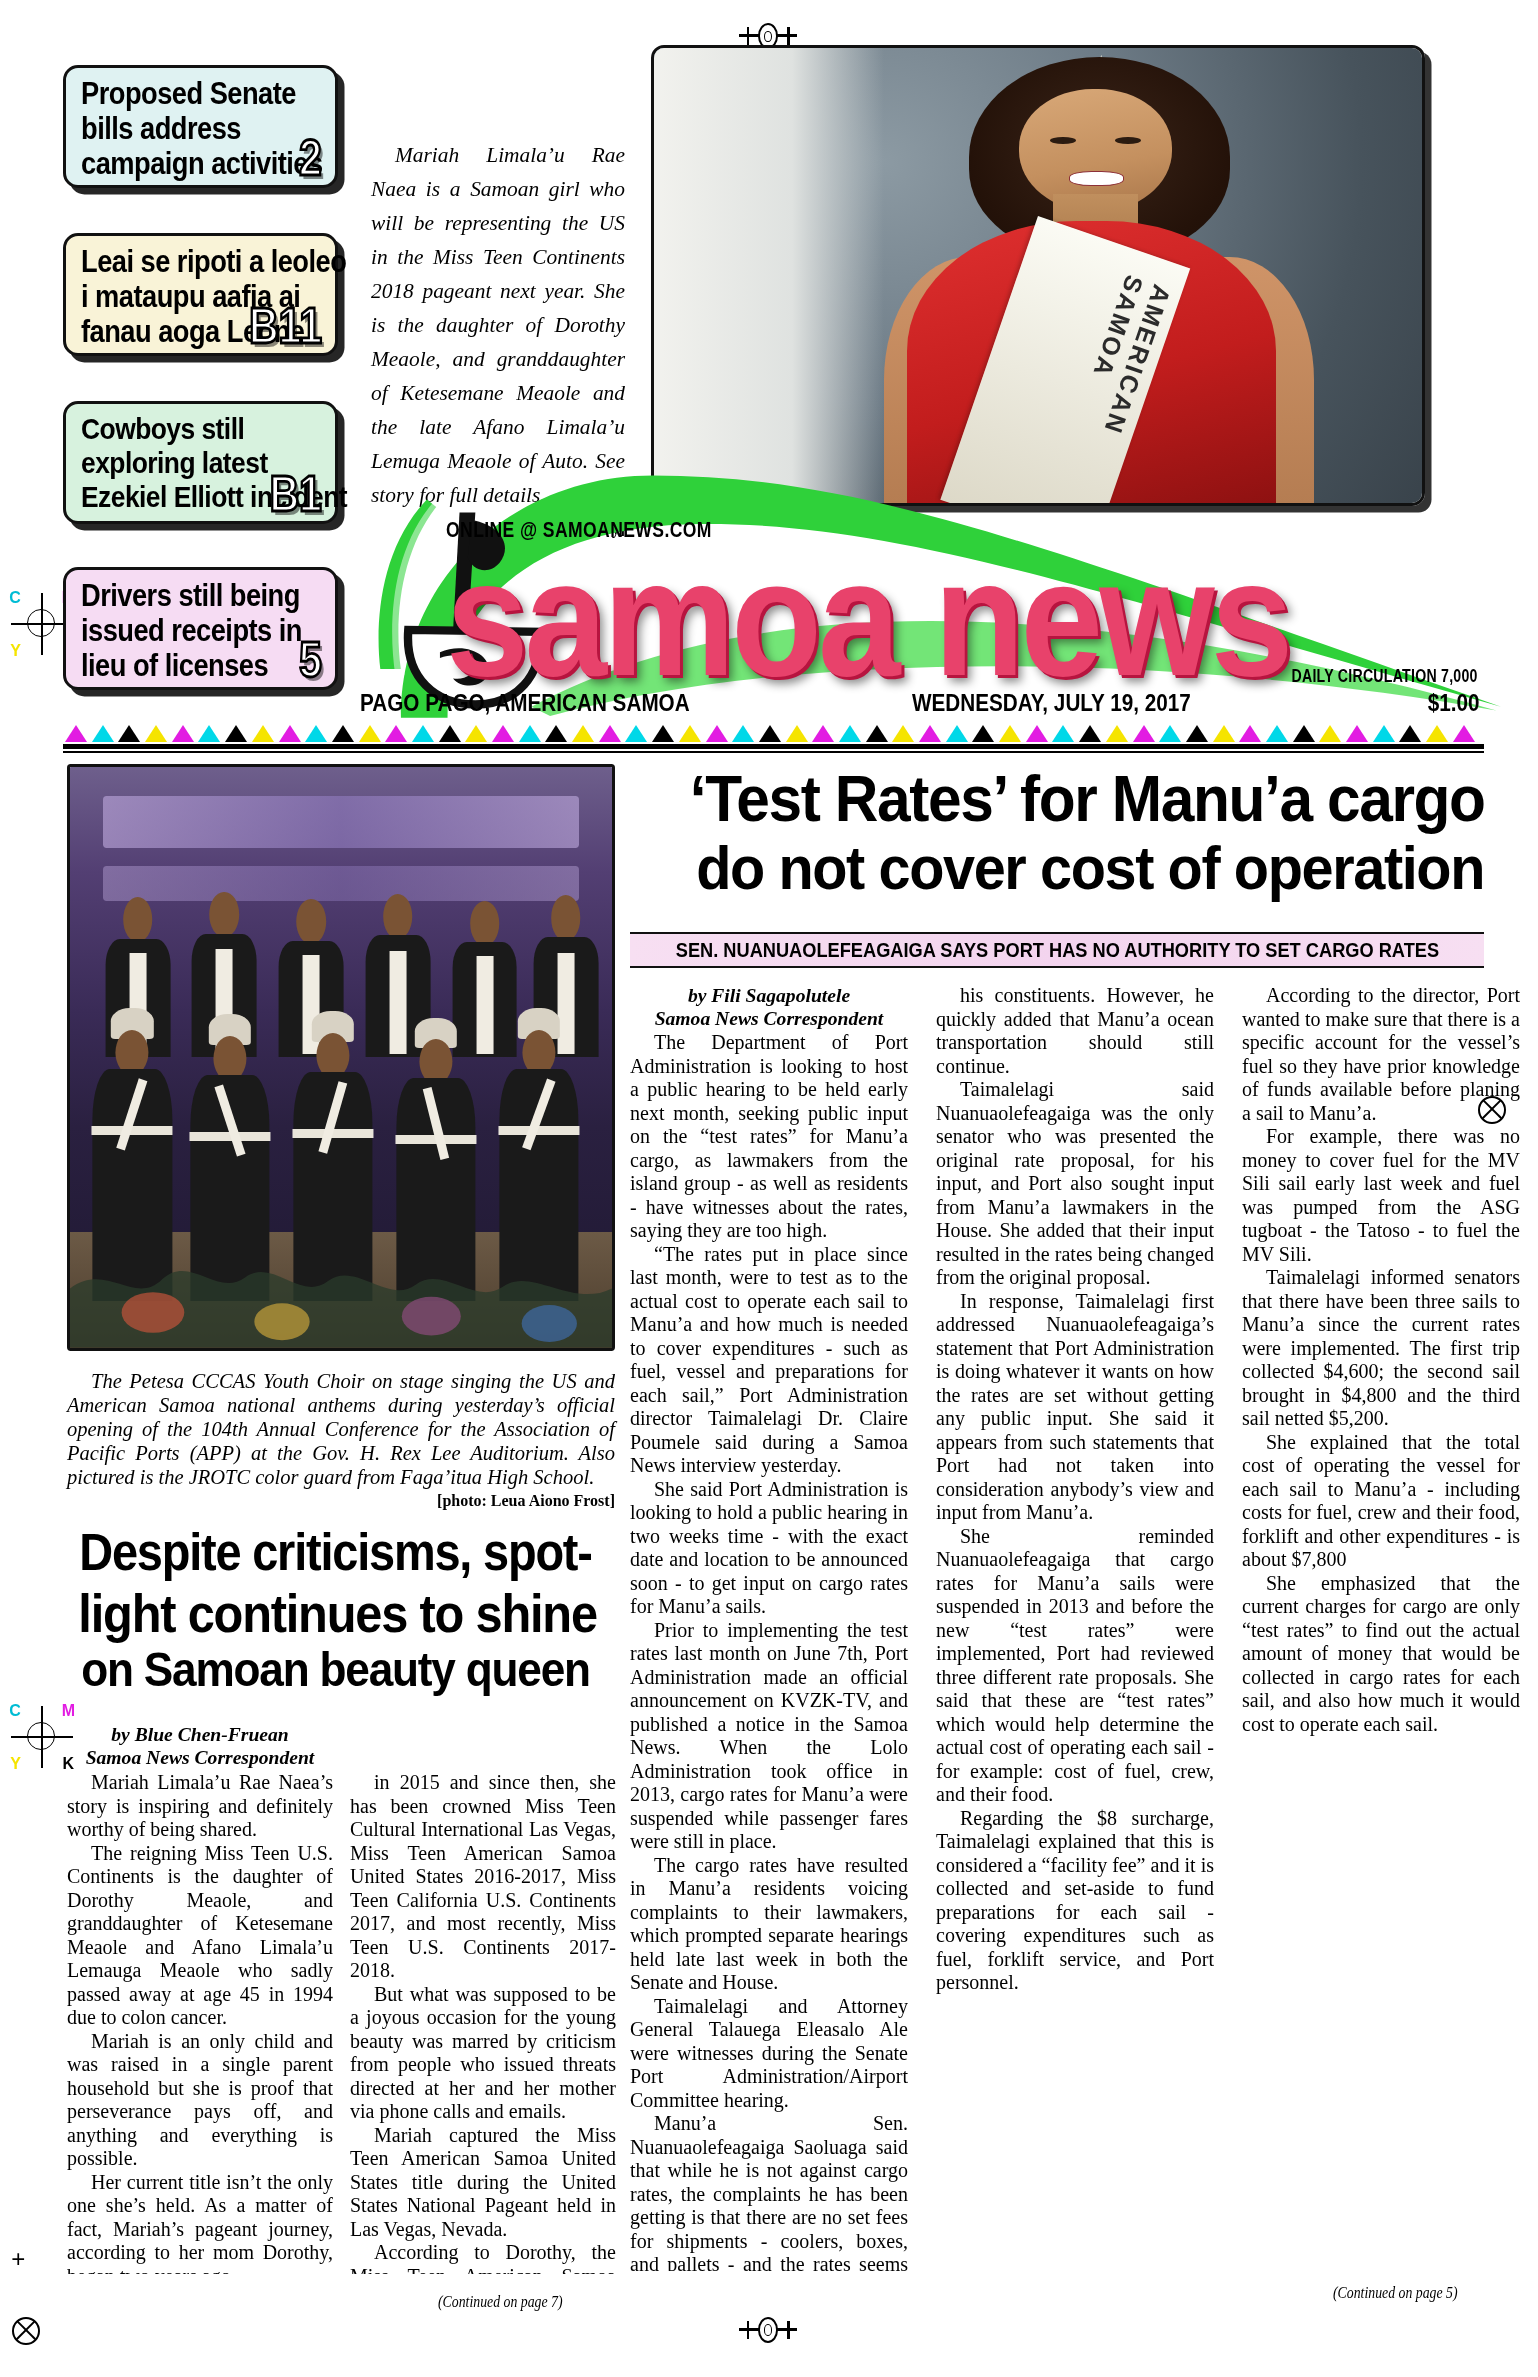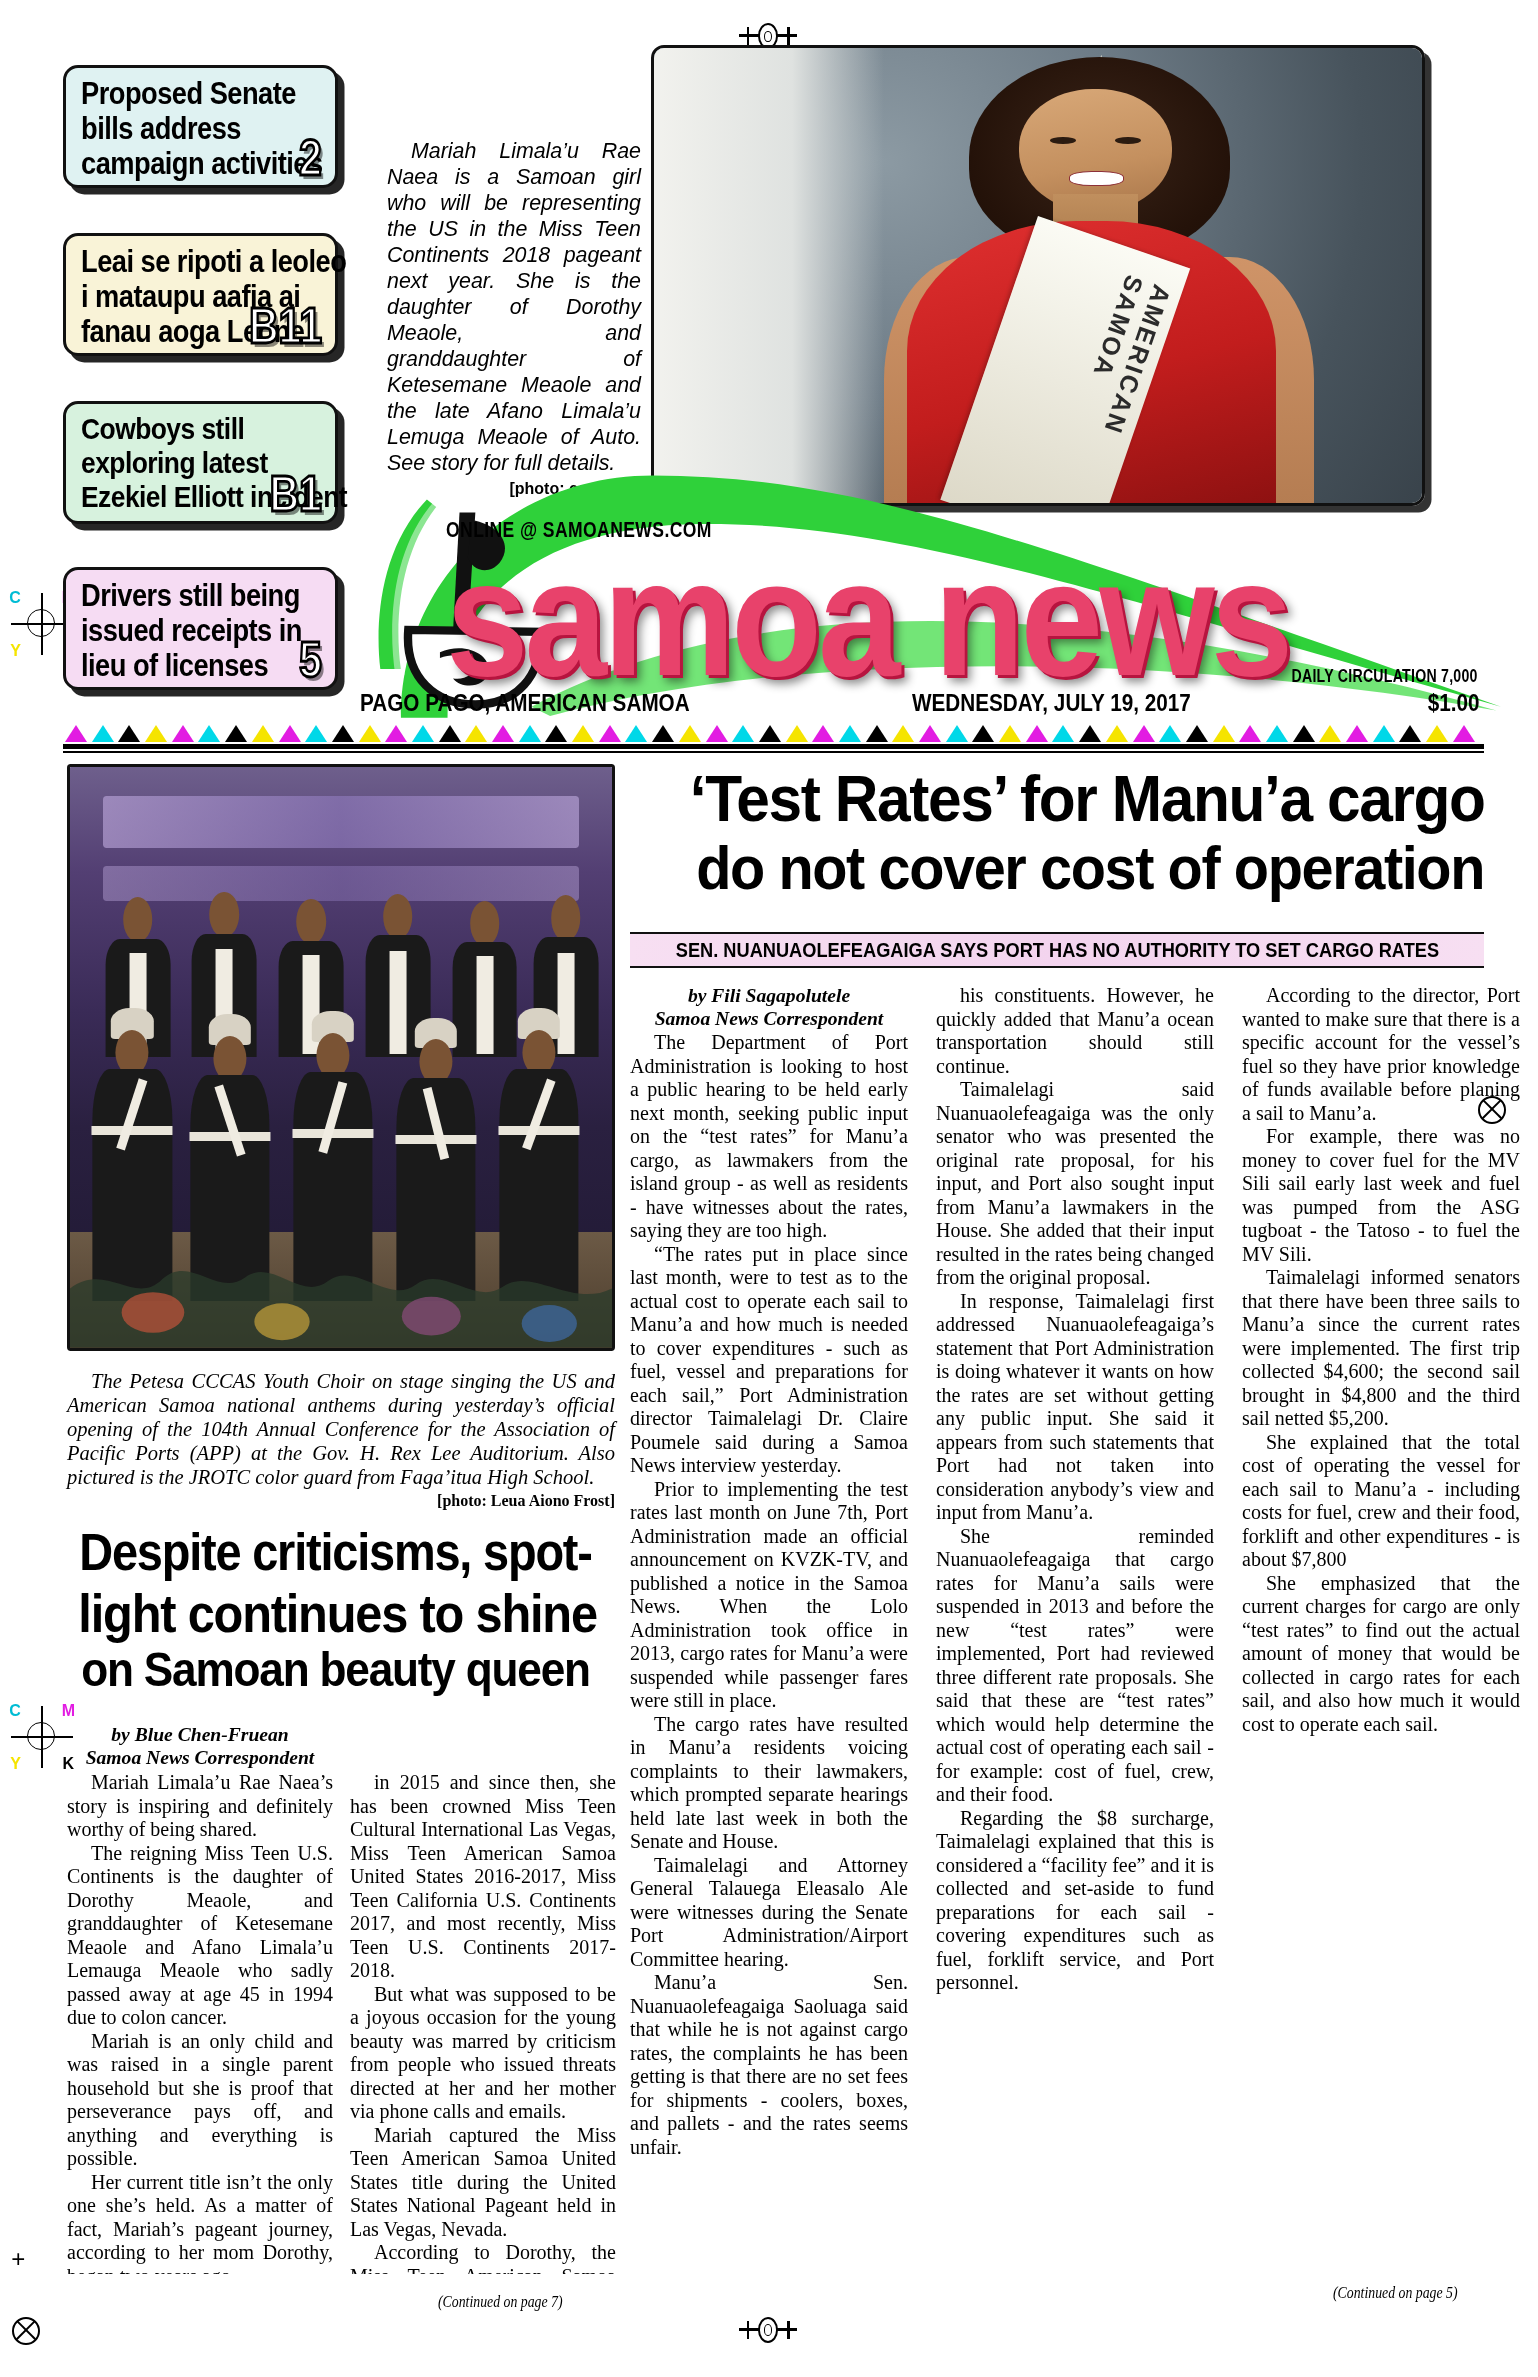--- a/index.html
+++ b/index.html
@@ -149,22 +149,22 @@
      font-size:59px;line-height:60px;letter-spacing:-1.3px;text-align:center;
      transform:scaleX(.92);transform-origin:center top;}
 
   
   .byline{font-family:"Liberation Serif",serif;font-weight:bold;font-style:italic;
      font-size:19.6px;line-height:23px;text-align:center;}
   .bodycol{position:absolute;font-family:"Liberation Serif",serif;font-size:20px;
      line-height:23.5px;text-align:justify;text-justify:inter-word;
      -webkit-hyphens:auto;hyphens:auto;}
   .bodycol p{margin:0;text-indent:24px;}
-  .capt{position:absolute;font-family:Liberation Sans, sans-serif;font-style:italic;
-     font-size:21.4px;line-height:26px;text-align:justify;margin-left:16px;}
+  .capt{position:absolute;font-family:Liberation Serif, serif;font-style:italic;
+     font-size:21.4px;line-height:34px;text-align:justify;}
   .capt .lead{text-indent:24px;display:block;}
   .credit{font-style:normal;font-weight:bold;font-size:16px;display:block;text-align:right;}
   .photocap{position:absolute;font-family:"Liberation Serif",serif;font-style:italic;
      font-size:20.5px;line-height:24px;text-align:justify;}
   .contd{position:absolute;font-family:"Liberation Serif",serif;font-style:italic;
      font-size:17.7px;transform:scaleX(.78);transform-origin:left center;white-space:nowrap;}
 </style>
 </head>
 <body>
 
@@ -446,20 +446,21 @@
   </div>
 
   <div style="position:absolute;left:630px;top:984px;width:278px;">
     <div class="byline">by Fili Sagapolutele</div>
     <div class="byline">Samoa News Correspondent</div>
   </div>
 
   <div class="bodycol" style="left:630px;top:1031px;width:278px;height:1240px;overflow:hidden;">
     <p>The Department of Port Administration is looking to host a public hearing to be held early next month, seeking public input on the “test rates” for Manu’a cargo, as lawmakers from the island group - as well as residents - have witnesses about the rates, saying they are too high.</p>
     <p>“The rates put in place since last month, were to test as to the actual cost to operate each sail to Manu’a and how much is needed to cover expenditures - such as fuel, vessel and preparations for each sail,” Port Administration director Taimalelagi Dr. Claire Poumele said during a Samoa News interview yesterday.</p>
+    <p>She said Port Administration is looking to hold a public hearing in two weeks time - with the exact date and location to be announced soon - to get input on cargo rates for Manu’a sails.</p>
     <p>Prior to implementing the test rates last month on June 7th, Port Administration made an official announcement on KVZK-TV, and published a notice in the Samoa News. When the Lolo Administration took office in 2013, cargo rates for Manu’a were suspended while passenger fares were still in place.</p>
     <p>The cargo rates have resulted in Manu’a residents voicing complaints to their lawmakers, which prompted separate hearings held late last week in both the Senate and House.</p>
     <p>Taimalelagi and Attorney General Talauega Eleasalo Ale were witnesses during the Senate Port Administration/Airport Committee hearing.</p>
     <p>Manu’a Sen. Nuanuaolefeagaiga Saoluaga said that while he is not against cargo rates, the complaints he has been getting is that there are no set fees for shipments - coolers, boxes, and pallets - and the rates seems unfair.</p>
 
   </div>
 
   <div class="bodycol" style="left:936px;top:984px;width:278px;height:1286px;overflow:hidden;">
     <p>his constituents. However, he quickly added that Manu’a ocean transportation should still continue.</p>
     <p>Taimalelagi said Nuanuaolefeagaiga was the only senator who was presented the original rate proposal, for his input, and Port also sought input from Manu’a lawmakers in the House. She added that their input resulted in the rates being changed from the original proposal.</p>

